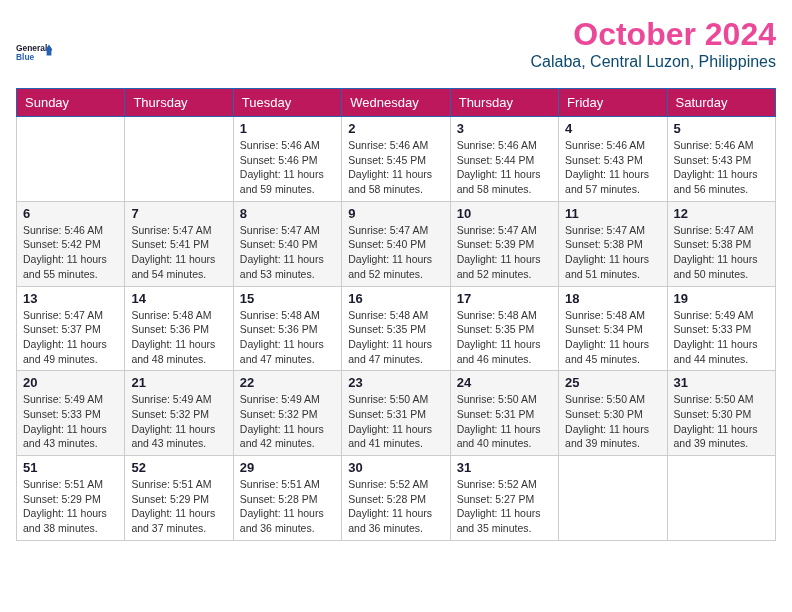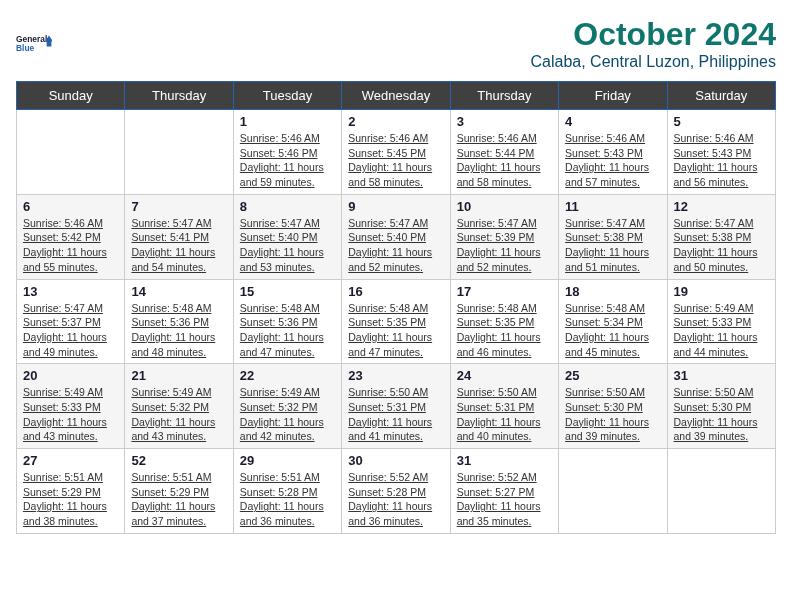--- a/index.html
+++ b/index.html
@@ -6,50 +6,50 @@
     body {
       font-family: Arial, sans-serif;
       background: #fff;
       width: 792px;
       min-height: 612px;
       padding: 16px;
     }
     .header-area {
       display: flex;
       justify-content: space-between;
-      align-items: center;
-      margin-bottom: 10px;
+      align-items: flex-end;
+      margin-bottom: 17px;
     }
     .logo {
       display: flex;
       align-items: center;
       gap: 4px;
     }
     .title-area {
       text-align: right;
     }
     .month-title {
       font-size: 32px;
       font-weight: bold;
-      color: #0f766e;
+      color: #ec4899;
     }
     .location-title {
       font-size: 16px;
       color: #0c4a6e;
     }
     .calendar {
       width: 100%;
       border-collapse: collapse;
       font-size: 11px;
     }
     .calendar th {
-      background: #404040;
+      background: #be185d;
       color: #fff;
       padding: 6px 8px;
-      text-align: center;
+      text-align: left;
       font-size: 13px;
       font-weight: normal;
       border: 1px solid #2563b0;
     }
     .calendar td {
       border: 1px solid #ccc;
       vertical-align: top;
       padding: 4px 6px;
       width: calc(100% / 7);
       min-height: 80px;
@@ -62,21 +62,20 @@
       font-size: 13px;
       font-weight: bold;
       color: #1a1a2e;
       display: block;
       margin-bottom: 2px;
     }
     .day-info {
       color: #333;
       font-size: 10.5px;
       line-height: 1.4;
-      text-decoration: underline;
     }
     .empty-cell {
       background: #fff !important;
     }
   </style>
 </head>
 <body>
 
 <div class="header-area">
   <div class="logo">
@@ -214,21 +213,21 @@
         <span class="day-number">25</span>
         <span class="day-info">Sunrise: 5:50 AM<br>Sunset: 5:30 PM<br>Daylight: 11 hours and 39 minutes.</span>
       </td>
         <td>
         <span class="day-number">31</span>
         <span class="day-info">Sunrise: 5:50 AM<br>Sunset: 5:30 PM<br>Daylight: 11 hours and 39 minutes.</span>
       </td>
       </tr>
       <tr>
         <td>
-        <span class="day-number">27</span>
+        <span class="day-number">51</span>
         <span class="day-info">Sunrise: 5:51 AM<br>Sunset: 5:29 PM<br>Daylight: 11 hours and 38 minutes.</span>
       </td>
         <td>
         <span class="day-number">52</span>
         <span class="day-info">Sunrise: 5:51 AM<br>Sunset: 5:29 PM<br>Daylight: 11 hours and 37 minutes.</span>
       </td>
         <td>
         <span class="day-number">29</span>
         <span class="day-info">Sunrise: 5:51 AM<br>Sunset: 5:28 PM<br>Daylight: 11 hours and 36 minutes.</span>
       </td>

